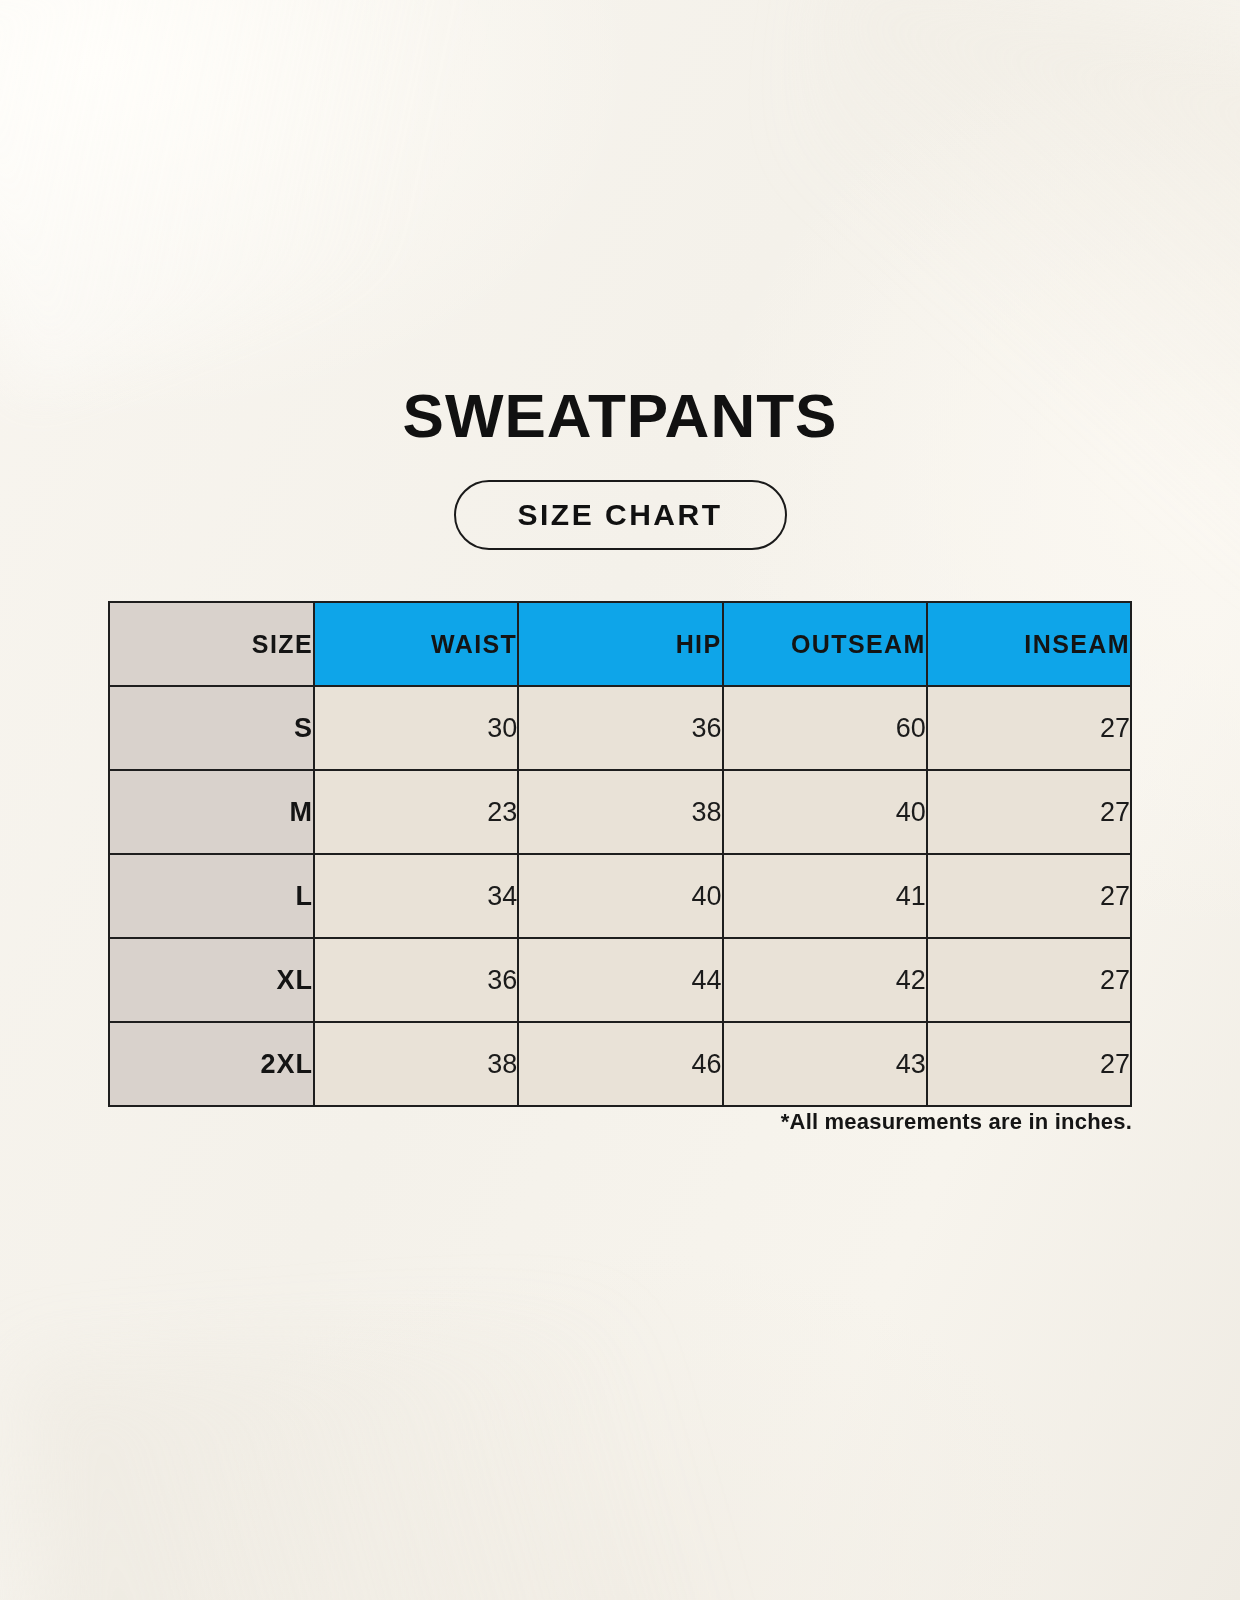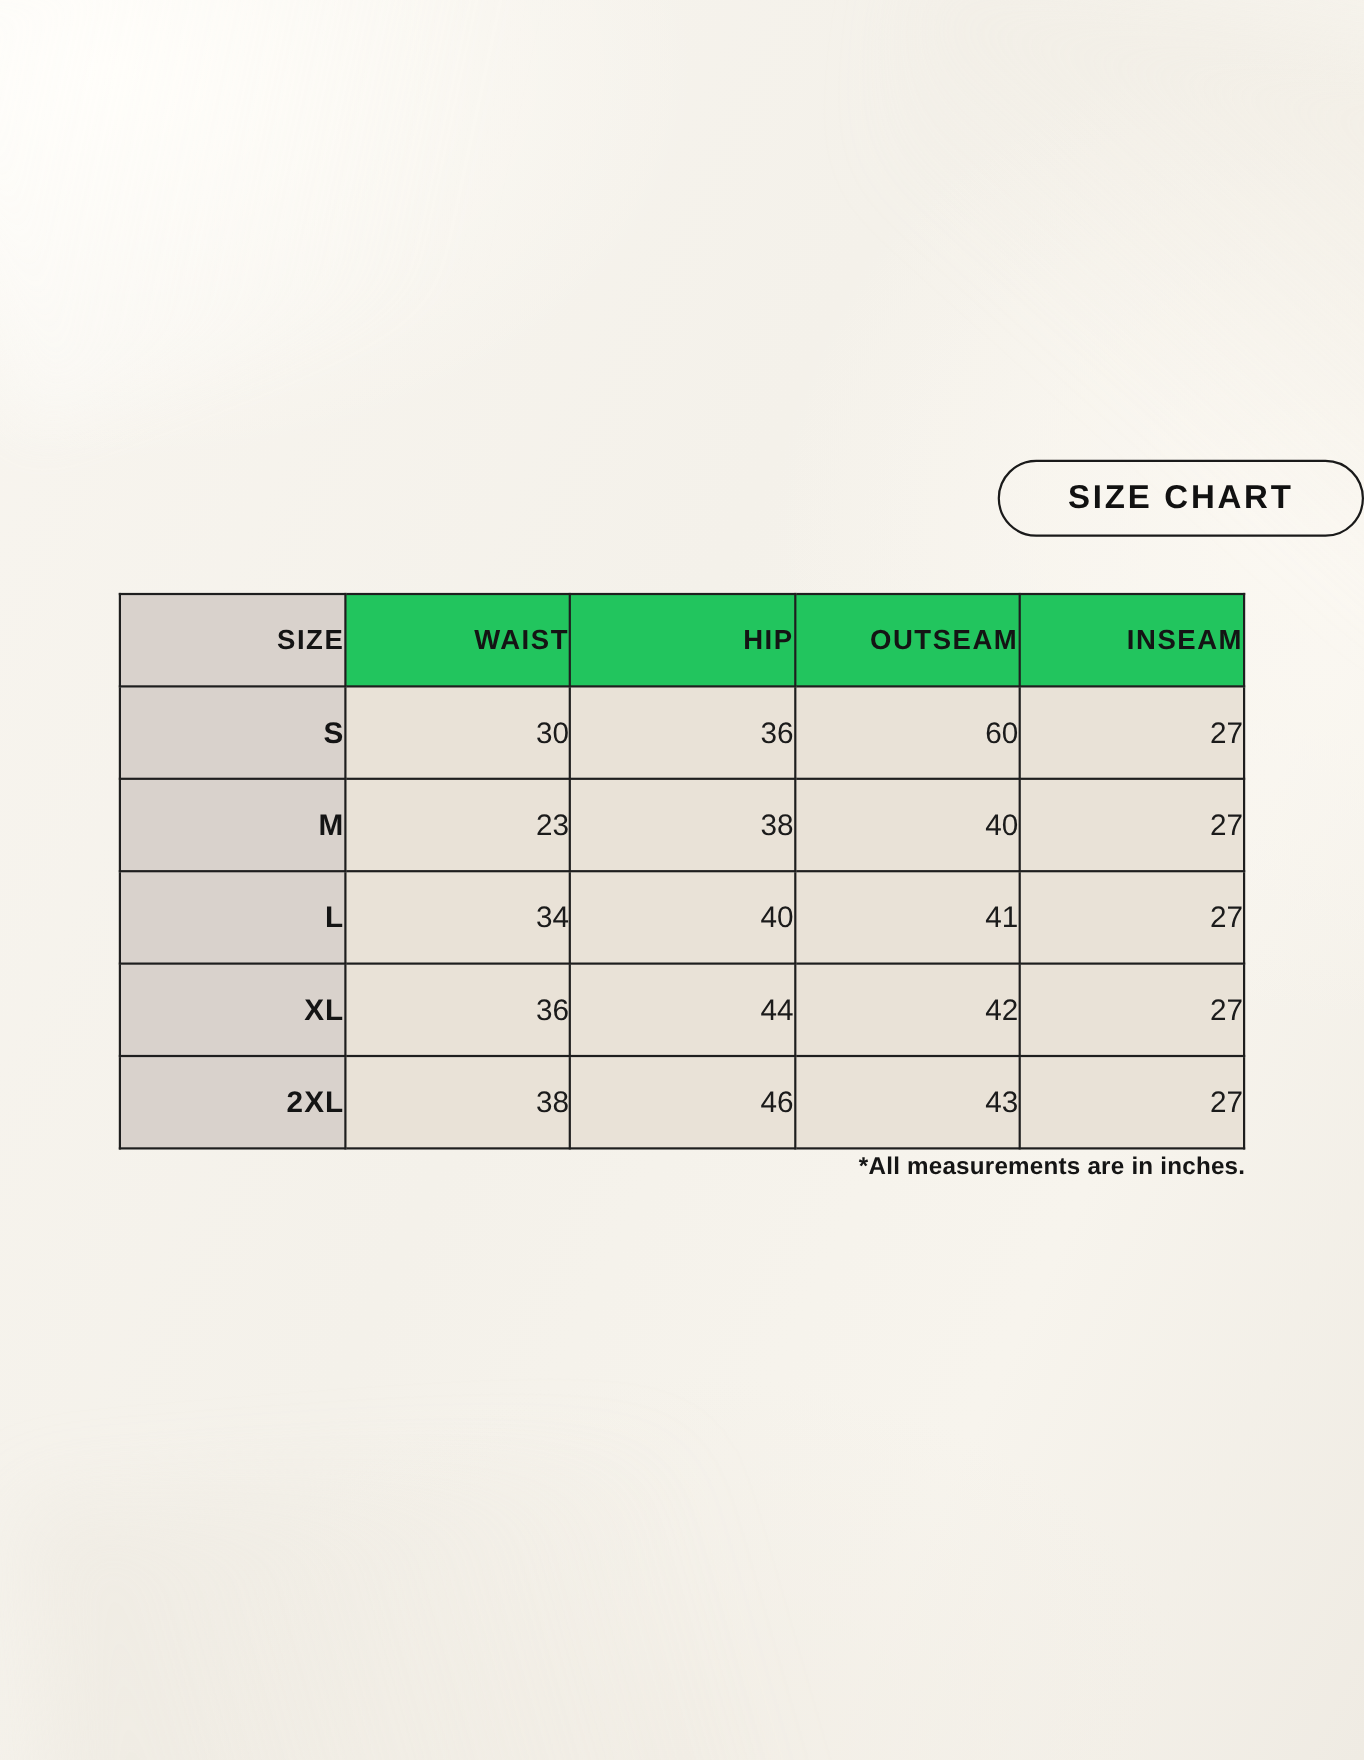--- a/index.html
+++ b/index.html
@@ -70,21 +70,21 @@
     font-size: 62px;
     font-weight: 700;
     letter-spacing: 1px;
     color: #111111;
     line-height: 1;
     margin: 0;
   }
 
   .subtitle-wrap {
     display: flex;
-    justify-content: flex-end;
+    justify-content: center;
     margin-top: 33px;
   }
   .subtitle-pill {
     border: 2.5px solid #1a1a1a;
     border-radius: 60px;
     padding: 18px 62px;
     font-size: 30px;
     font-weight: 600;
     letter-spacing: 2.5px;
     color: #111111;
@@ -115,21 +115,21 @@
     font-size: 25px;
     font-weight: 700;
     letter-spacing: 1.4px;
     color: #141414;
     height: 92px;
   }
   thead th.head-size {
     background: #d9d2cc;
   }
   thead th.head-measure {
-    background: #22c55e;
+    background: #0ea5e9;
   }
 
   tbody td.cell-size {
     background: #d9d2cc;
     font-size: 27px;
     font-weight: 700;
     letter-spacing: 1px;
     color: #141414;
   }
   tbody td.cell-value {
@@ -153,20 +153,21 @@
 <body>
 
 <div class="page">
   <div class="bg-wash"></div>
   <div class="bg-streak streak-1"></div>
   <div class="bg-streak streak-2"></div>
   <div class="bg-streak streak-3"></div>
 
   <div class="content">
 
+    <h1 class="title">SWEATPANTS</h1>
 
     <div class="subtitle-wrap">
       <div class="subtitle-pill">SIZE CHART</div>
     </div>
 
     <div class="table-wrap">
       <table class="size-chart">
         <colgroup>
           <col class="size-col">
           <col>

